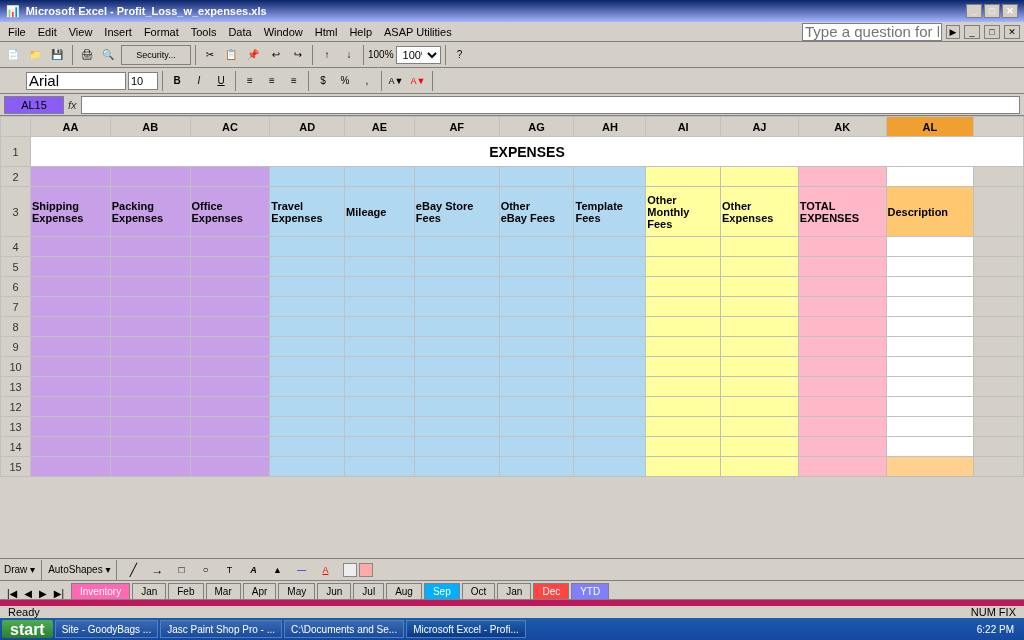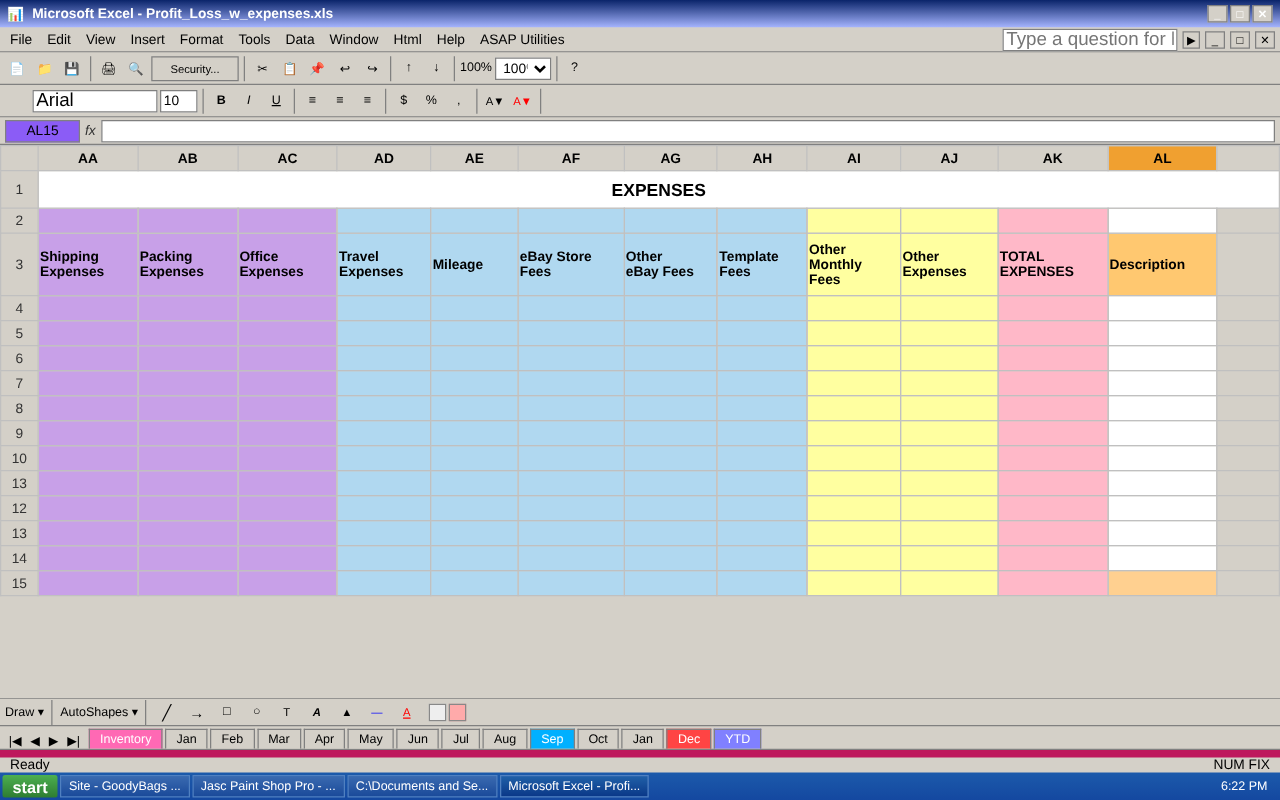--- a/index.html
+++ b/index.html
@@ -176,21 +176,21 @@
       margin-right: 2px;
     }
     .sheet-tab.inventory { background: #ff69b4; color: white; }
     .sheet-tab.sep { background: #00b0ff; color: white; }
     .sheet-tab.dec-tab { background: #ff4444; color: white; }
     .sheet-tab.ytd { background: #8080ff; color: white; }
     .start-btn {
       background: linear-gradient(to bottom, #4caf50, #2e7d32);
       color: white;
       font-weight: bold;
-      font-size: 13px;
+      font-size: 16px;
       padding: 1px 8px;
       border: none;
       cursor: pointer;
       height: 18px;
       border-radius: 2px;
     }
     .taskbar-item {
       background: linear-gradient(to bottom, #3a6ab0, #1a4a9a);
       color: white;
       font-size: 10px;

